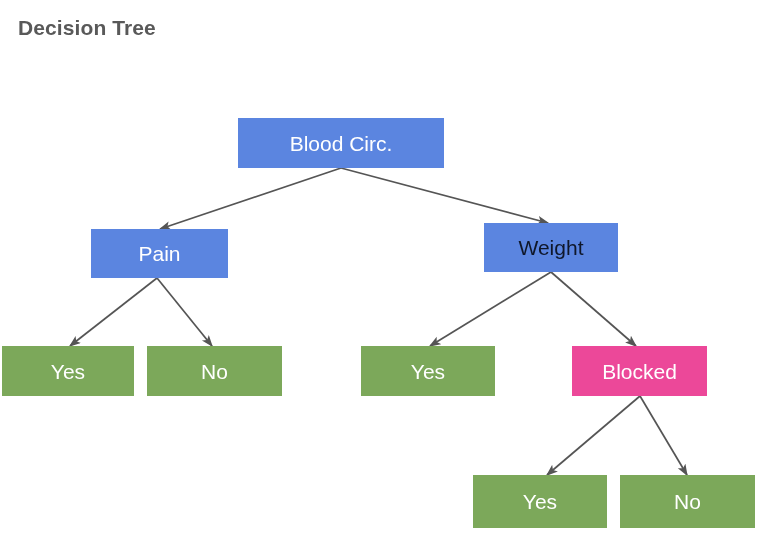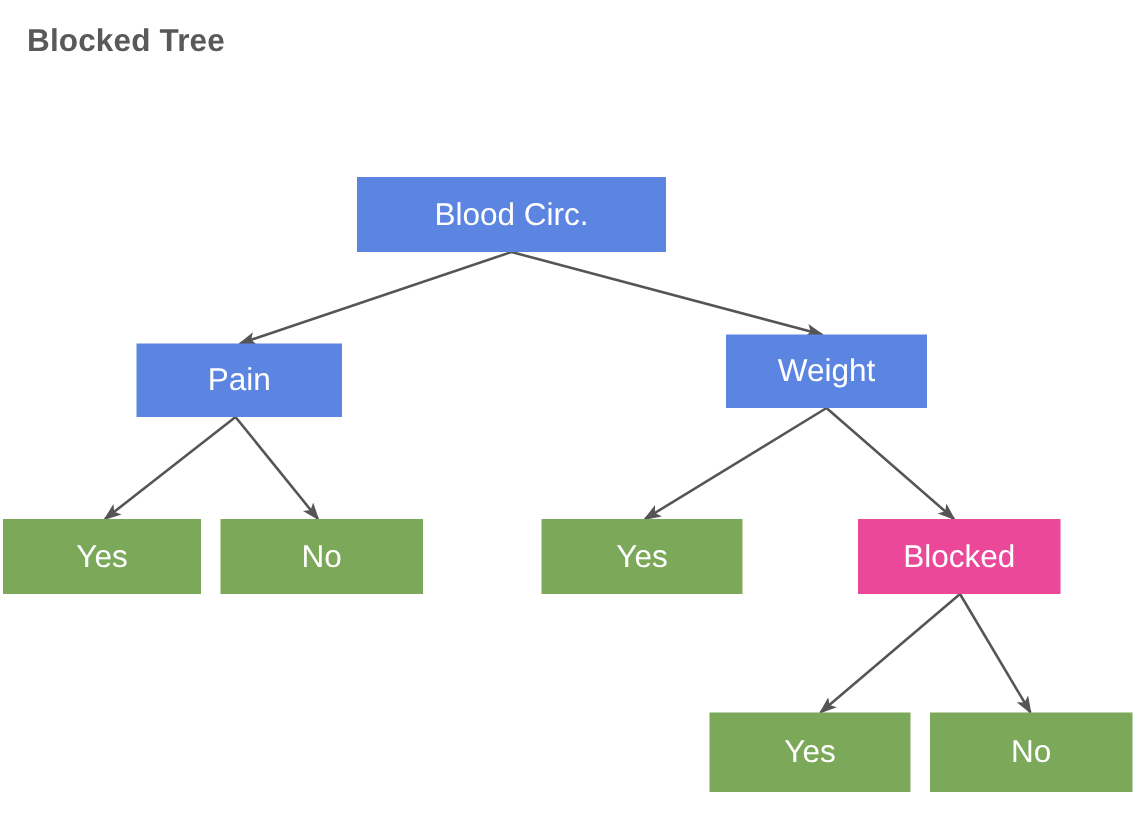--- a/index.html
+++ b/index.html
@@ -50,21 +50,21 @@
     font-weight: normal;
     line-height: 1;
     white-space: nowrap;
   }
 </style>
 </head>
 <body>
 
 <div id="canvas">
 
-  <div id="title">Blocked Tree</div>
+  <div id="title">Decision Tree</div>
 
   <svg id="edges" viewBox="0 0 762 550" width="762" height="550">
       <defs>
         <marker id="arrowhead" markerWidth="7" markerHeight="7" refX="6.2" refY="2.6" orient="auto" markerUnits="strokeWidth">
           <path d="M0,0 L7,2.6 L0,5.2 L1.6,2.6 Z" fill="#555555"></path>
         </marker>
       </defs>
       <line x1="341" y1="168" x2="160" y2="229" stroke="#555555" stroke-width="1.7" marker-end="url(#arrowhead)"></line>
       <line x1="341" y1="168" x2="548" y2="223" stroke="#555555" stroke-width="1.7" marker-end="url(#arrowhead)"></line>
       <line x1="157" y1="278" x2="70" y2="346" stroke="#555555" stroke-width="1.7" marker-end="url(#arrowhead)"></line>
@@ -74,21 +74,21 @@
       <line x1="640" y1="396" x2="547" y2="475" stroke="#555555" stroke-width="1.7" marker-end="url(#arrowhead)"></line>
       <line x1="640" y1="396" x2="687" y2="475" stroke="#555555" stroke-width="1.7" marker-end="url(#arrowhead)"></line>
     </svg>
 
 <div class="node" style="left: 238px; top: 118px; width: 206px; height: 50px; background: rgb(91, 133, 224); color: rgb(255, 255, 255);">
       <span>Blood Circ.</span>
     </div>
     <div class="node" style="left: 91px; top: 229px; width: 137px; height: 49px; background: rgb(91, 133, 224); color: rgb(255, 255, 255);">
       <span>Pain</span>
     </div>
-    <div class="node" style="left: 484px; top: 223px; width: 134px; height: 49px; background: rgb(91, 133, 224); color: #ffffff;">
+    <div class="node" style="left: 484px; top: 223px; width: 134px; height: 49px; background: rgb(91, 133, 224); color: #0f172a;">
       <span>Weight</span>
     </div>
     <div class="node" style="left: 2px; top: 346px; width: 132px; height: 50px; background: rgb(124, 168, 90); color: rgb(255, 255, 255);">
       <span>Yes</span>
     </div>
     <div class="node" style="left: 147px; top: 346px; width: 135px; height: 50px; background: rgb(124, 168, 90); color: rgb(255, 255, 255);">
       <span>No</span>
     </div>
     <div class="node" style="left: 361px; top: 346px; width: 134px; height: 50px; background: rgb(124, 168, 90); color: rgb(255, 255, 255);">
       <span>Yes</span>

